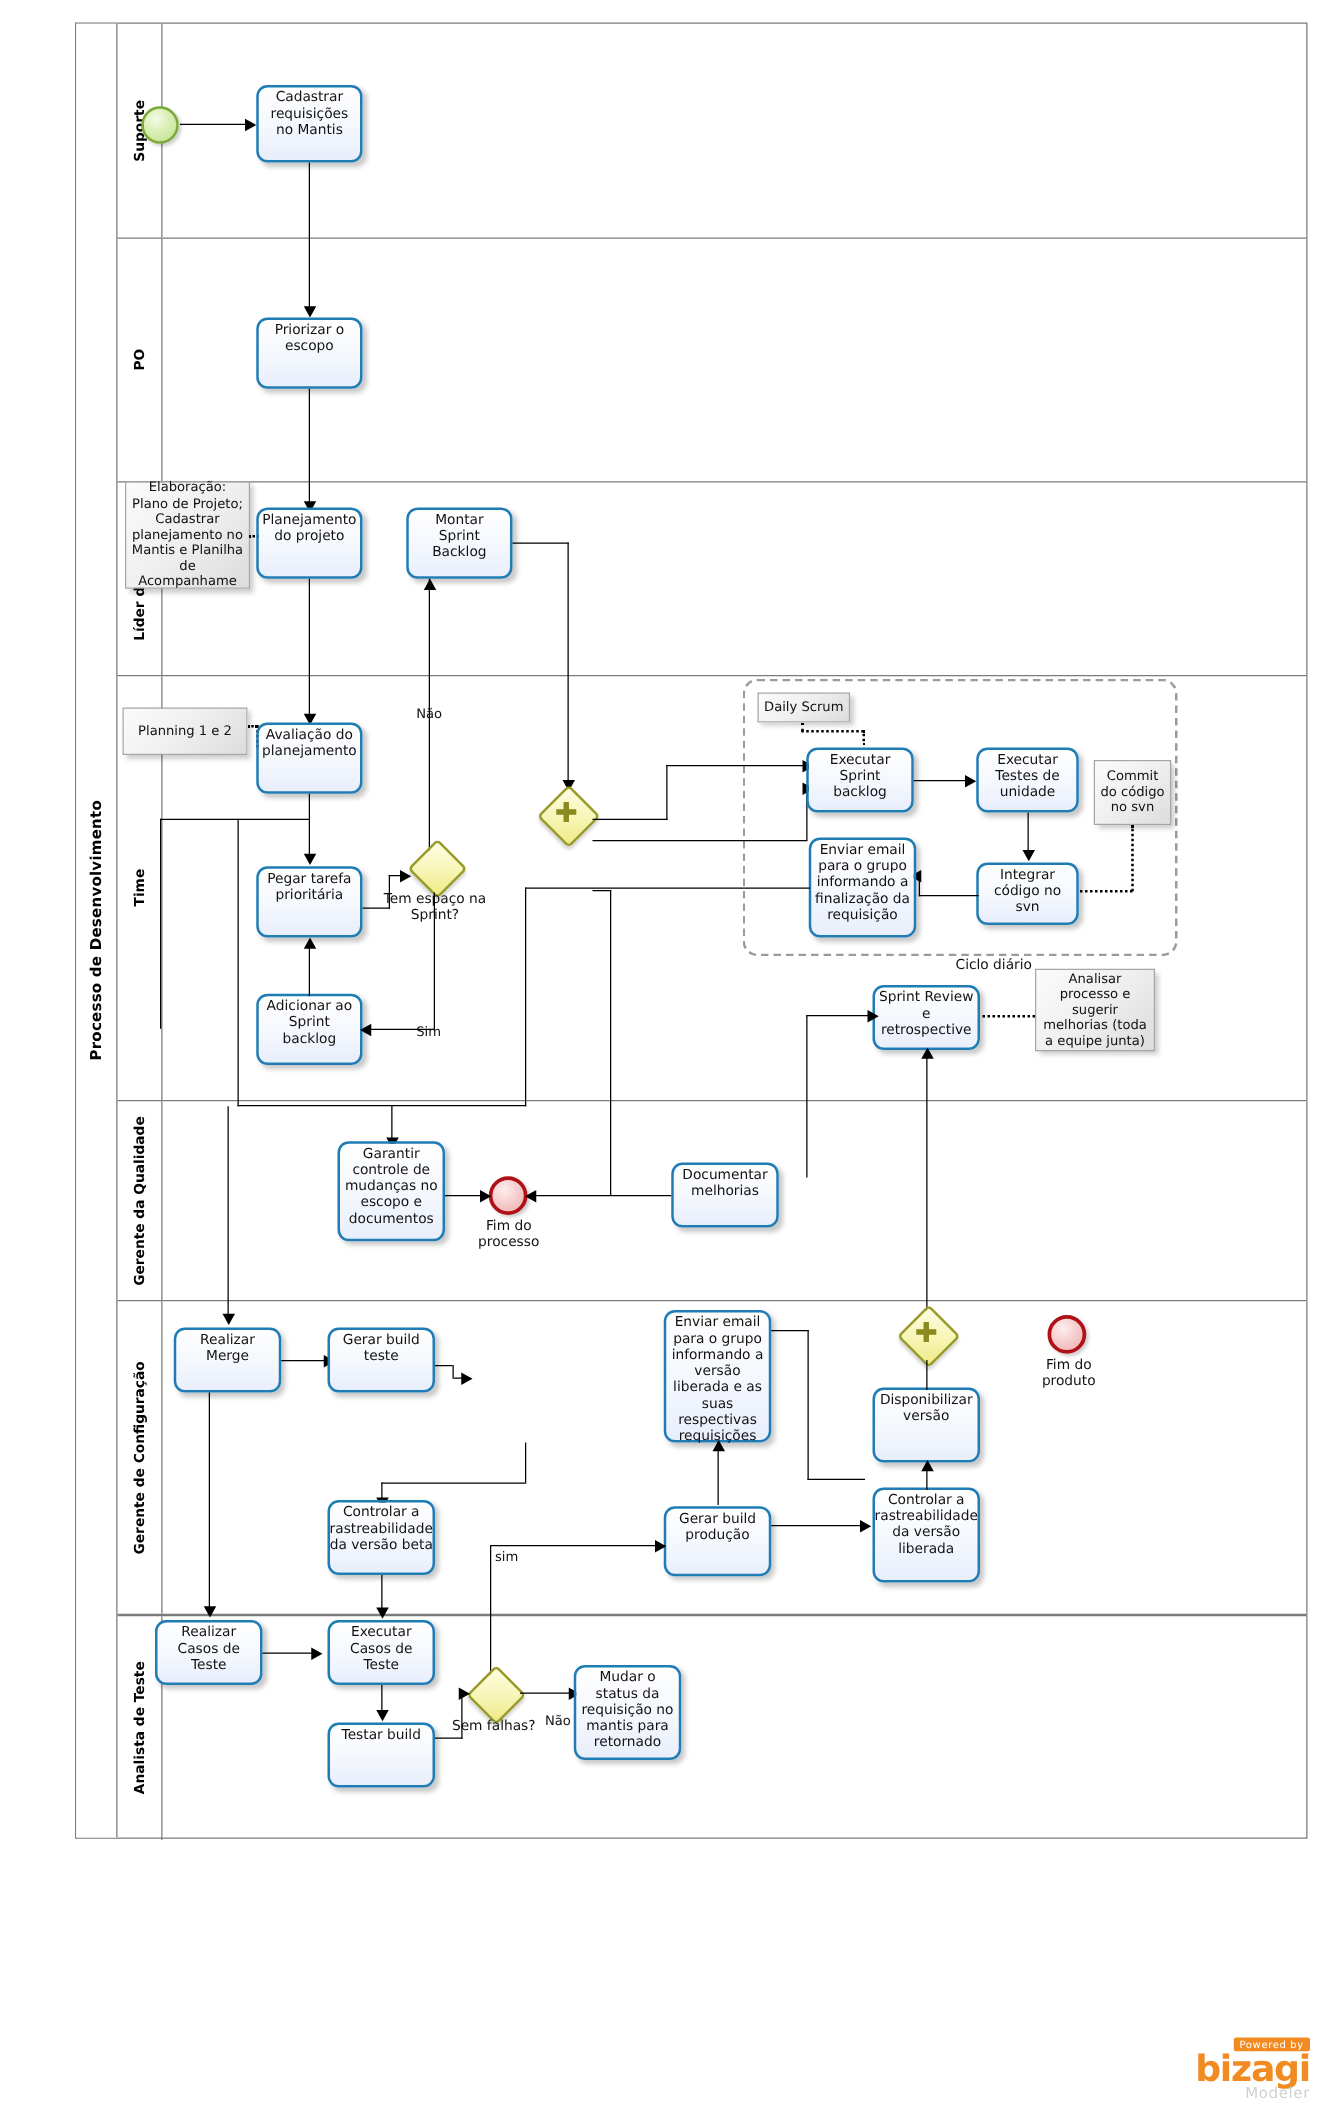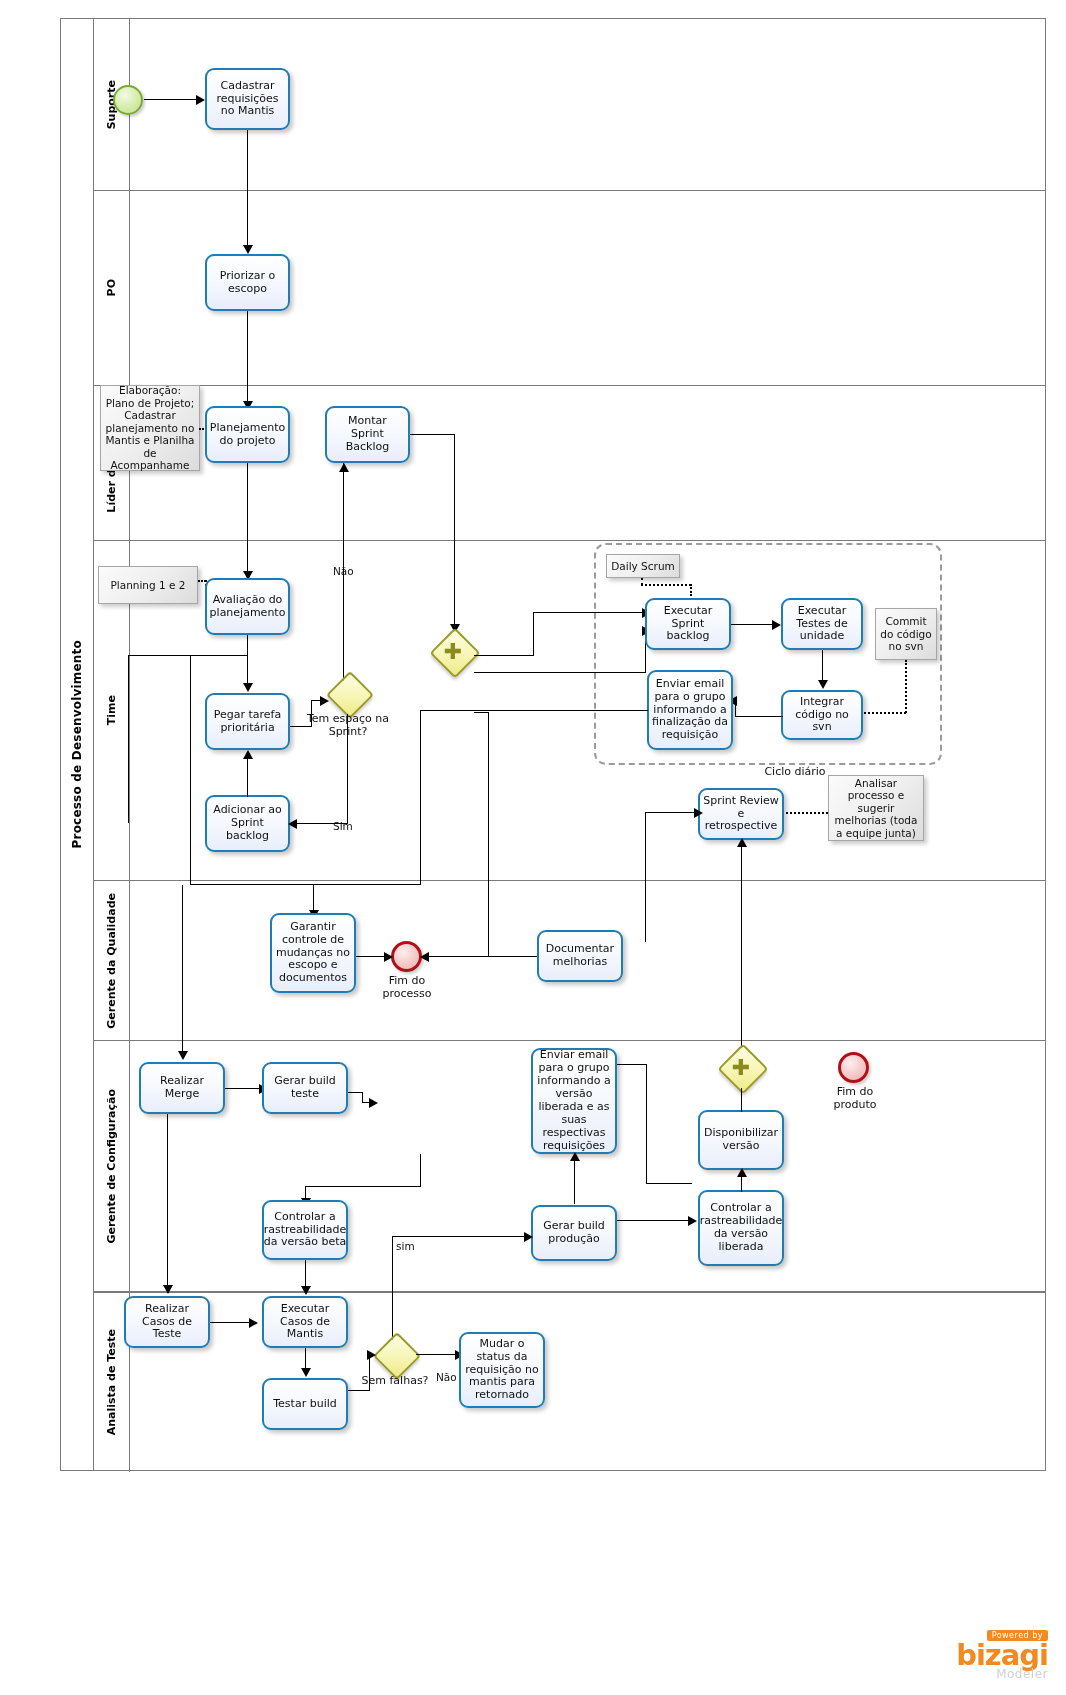--- a/index.html
+++ b/index.html
@@ -17,21 +17,21 @@
   .lane-title{position:absolute;left:0;top:0;width:36px;height:100%;border-right:1px solid #7b7b7b;
     display:flex;align-items:center;justify-content:center;box-sizing:border-box;}
   .lane-title span{writing-mode:vertical-rl;transform:rotate(180deg);font-size:11px;font-weight:bold;color:#000;
     white-space:nowrap;}
   .lane-thick{border-bottom:2px solid #7b7b7b;}
 
   
   .task{position:absolute;box-sizing:border-box;border:2px solid #1f7cb4;border-radius:9px;
     background:linear-gradient(180deg,#ffffff 0%,#f4f7fd 55%,#e8eefb 100%);
     box-shadow:3px 3px 4px rgba(0,0,0,.22);
-    display:flex;align-items:center;justify-content:center;text-align:center;
+    display:flex;align-items:flex-start;justify-content:center;text-align:center;
     font-size:11px;line-height:1.18;color:#111;padding:2px 3px;}
   .task span{display:block;}
 
   
   .ev{position:absolute;border-radius:50%;box-sizing:border-box;}
   .ev-start{border:2px solid #7aa937;background:radial-gradient(circle at 38% 32%,#f2fadf 0%,#d4 edb1 40%,#bfe08a 100%);
     background:radial-gradient(circle at 38% 32%,#f4fbe6 0%,#d9eeb4 45%,#bfe08a 100%);
     box-shadow:2px 2px 3px rgba(0,0,0,.2);}
   .ev-end{border:3px solid #b01116;background:radial-gradient(circle at 38% 32%,#fdeeee 0%,#f6cfcf 45%,#eeacac 100%);
     box-shadow:2px 2px 3px rgba(0,0,0,.2);}
@@ -371,21 +371,21 @@
   <div class="task" style="left:124px;top:1296px;width:86px;height:52px;">
     <span>Realizar Casos de Teste</span>
   </div>
   <div class="ln lnv" style="left:167px;top:1114px;height:172px;"></div>
   <div class="arr arr-d" style="left:163px;top:1285px;"></div>
 
   <div class="ln lnh" style="left:210px;top:1322px;width:42px;"></div>
   <div class="arr arr-r" style="left:249px;top:1318px;"></div>
 
   <div class="task" style="left:262px;top:1296px;width:86px;height:52px;">
-    <span>Executar Casos de Mantis</span>
+    <span>Executar Casos de Teste</span>
   </div>
   <div class="ln lnv" style="left:305px;top:1260px;height:28px;"></div>
   <div class="arr arr-d" style="left:301px;top:1286px;"></div>
 
   <div class="task" style="left:262px;top:1378px;width:86px;height:52px;">
     <span>Testar build</span>
   </div>
   <div class="ln lnv" style="left:305px;top:1348px;height:22px;"></div>
   <div class="arr arr-d" style="left:301px;top:1368px;"></div>
 

